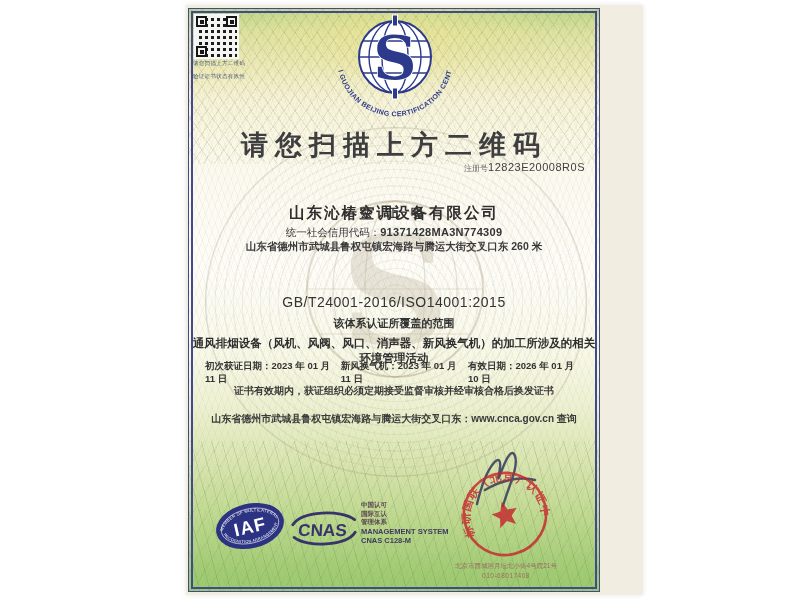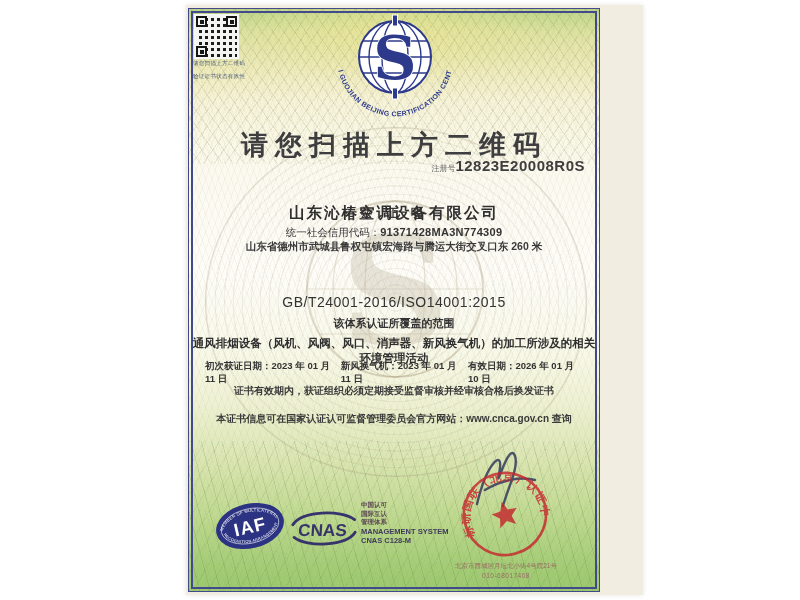--- a/index.html
+++ b/index.html
@@ -43,21 +43,21 @@
   .finder{position:absolute;width:11px;height:11px;border:2.5px solid #151515;background:#f4f4f2;box-sizing:border-box;}
   .finder::after{content:"";position:absolute;inset:1.5px;background:#151515;}
   .f-tl{left:2px;top:2px}.f-tr{right:2px;top:2px}.f-bl{left:2px;bottom:2px}
   .qr-cap{position:absolute;left:4px;width:90px;font-size:5.5px;line-height:7px;color:#4a5a7a;letter-spacing:.3px;}
   .cap1{top:51px}.cap2{top:64px}
   .globe{position:absolute;left:131px;top:4px;}
   .title{position:absolute;left:0;right:0;top:118px;text-align:center;
     font-size:27px;font-weight:600;letter-spacing:7px;color:#3e3e40;}
   .reg{position:absolute;right:14px;top:148px;text-align:right;}
   .reg-label{font-size:8px;color:#666;}
-  .reg-num{font-size:15px;font-weight:bold;color:#3d3d3d;letter-spacing:.5px;}
+  .reg-num{font-size:11px;font-weight:normal;color:#3d3d3d;letter-spacing:.5px;}
   .cline{position:absolute;left:0;right:0;text-align:center;}
   .certify{top:176px;font-size:12px;font-weight:600;letter-spacing:5px;color:#3a3a3a;margin-top:20px;}
   .company{top:194px;font-size:15.5px;font-weight:bold;letter-spacing:2px;color:#2f2f2f;}
   .credit{top:217px;font-size:10.5px;font-weight:500;}
   .credit b{font-size:11px;letter-spacing:.3px;}
   .addr{top:231px;font-size:10.5px;font-weight:600;color:#3a3a3a;}
   .std-intro{top:261px;font-size:11px;font-weight:bold;}
   .std{top:285px;font-size:14px;font-weight:normal;letter-spacing:.5px;}
   .scope-intro{top:307px;font-size:11px;font-weight:bold;}
   .scope{top:327px;font-size:11.5px;font-weight:bold;color:#2e2e2e;}
@@ -157,21 +157,21 @@
         <div class="cline scope">通风排烟设备（风机、风阀、风口、消声器、新风换气机）的加工所涉及的相关环境管理活动</div>
         <div class="cline scope-intro">该体系认证所覆盖的范围</div>
 
         <div class="dates">
           <span><span>初次获证日期：</span><span>2023 年 01 月 11 日</span></span>
           <span><span>新风换气机：</span><span>2023 年 01 月 11 日</span></span>
           <span><span>有效日期：</span><span>2026 年 01 月 10 日</span></span>
         </div>
 
         <div class="cline note n0">证书有效期内，获证组织必须定期接受监督审核并经审核合格后换发证书</div>
-        <div class="cline note n2">本证书信息可在国家认证认可监督管理委员会官方网站：www.cnca.gov.cn 查询</div>
+        <div class="cline note n2">山东省德州市武城县鲁权屯镇宏海路与腾运大街交叉口东：www.cnca.gov.cn 查询</div>
 
         <svg class="iaf" width="86" height="62" viewBox="0 0 100 70">
           <g transform="rotate(-13 50 35)">
             <ellipse cx="50" cy="35" rx="40" ry="26" fill="#2b3382"></ellipse>
             <ellipse cx="50" cy="35" rx="34" ry="20" fill="none" stroke="rgba(255,255,255,.85)" stroke-width=".8"></ellipse>
             <text x="50" y="43" text-anchor="middle" font-size="21" font-weight="bold" fill="#ffffff" letter-spacing="1.5">IAF</text>
             <path id="iafTop" d="M 16,40 A 34 21 0 1 1 84,40" fill="none"></path>
             <text font-size="4.8" fill="#ffffff" letter-spacing=".4">
               <textPath href="#iafTop" startOffset="50%" text-anchor="middle">MEMBER OF MULTILATERAL</textPath>
             </text>

